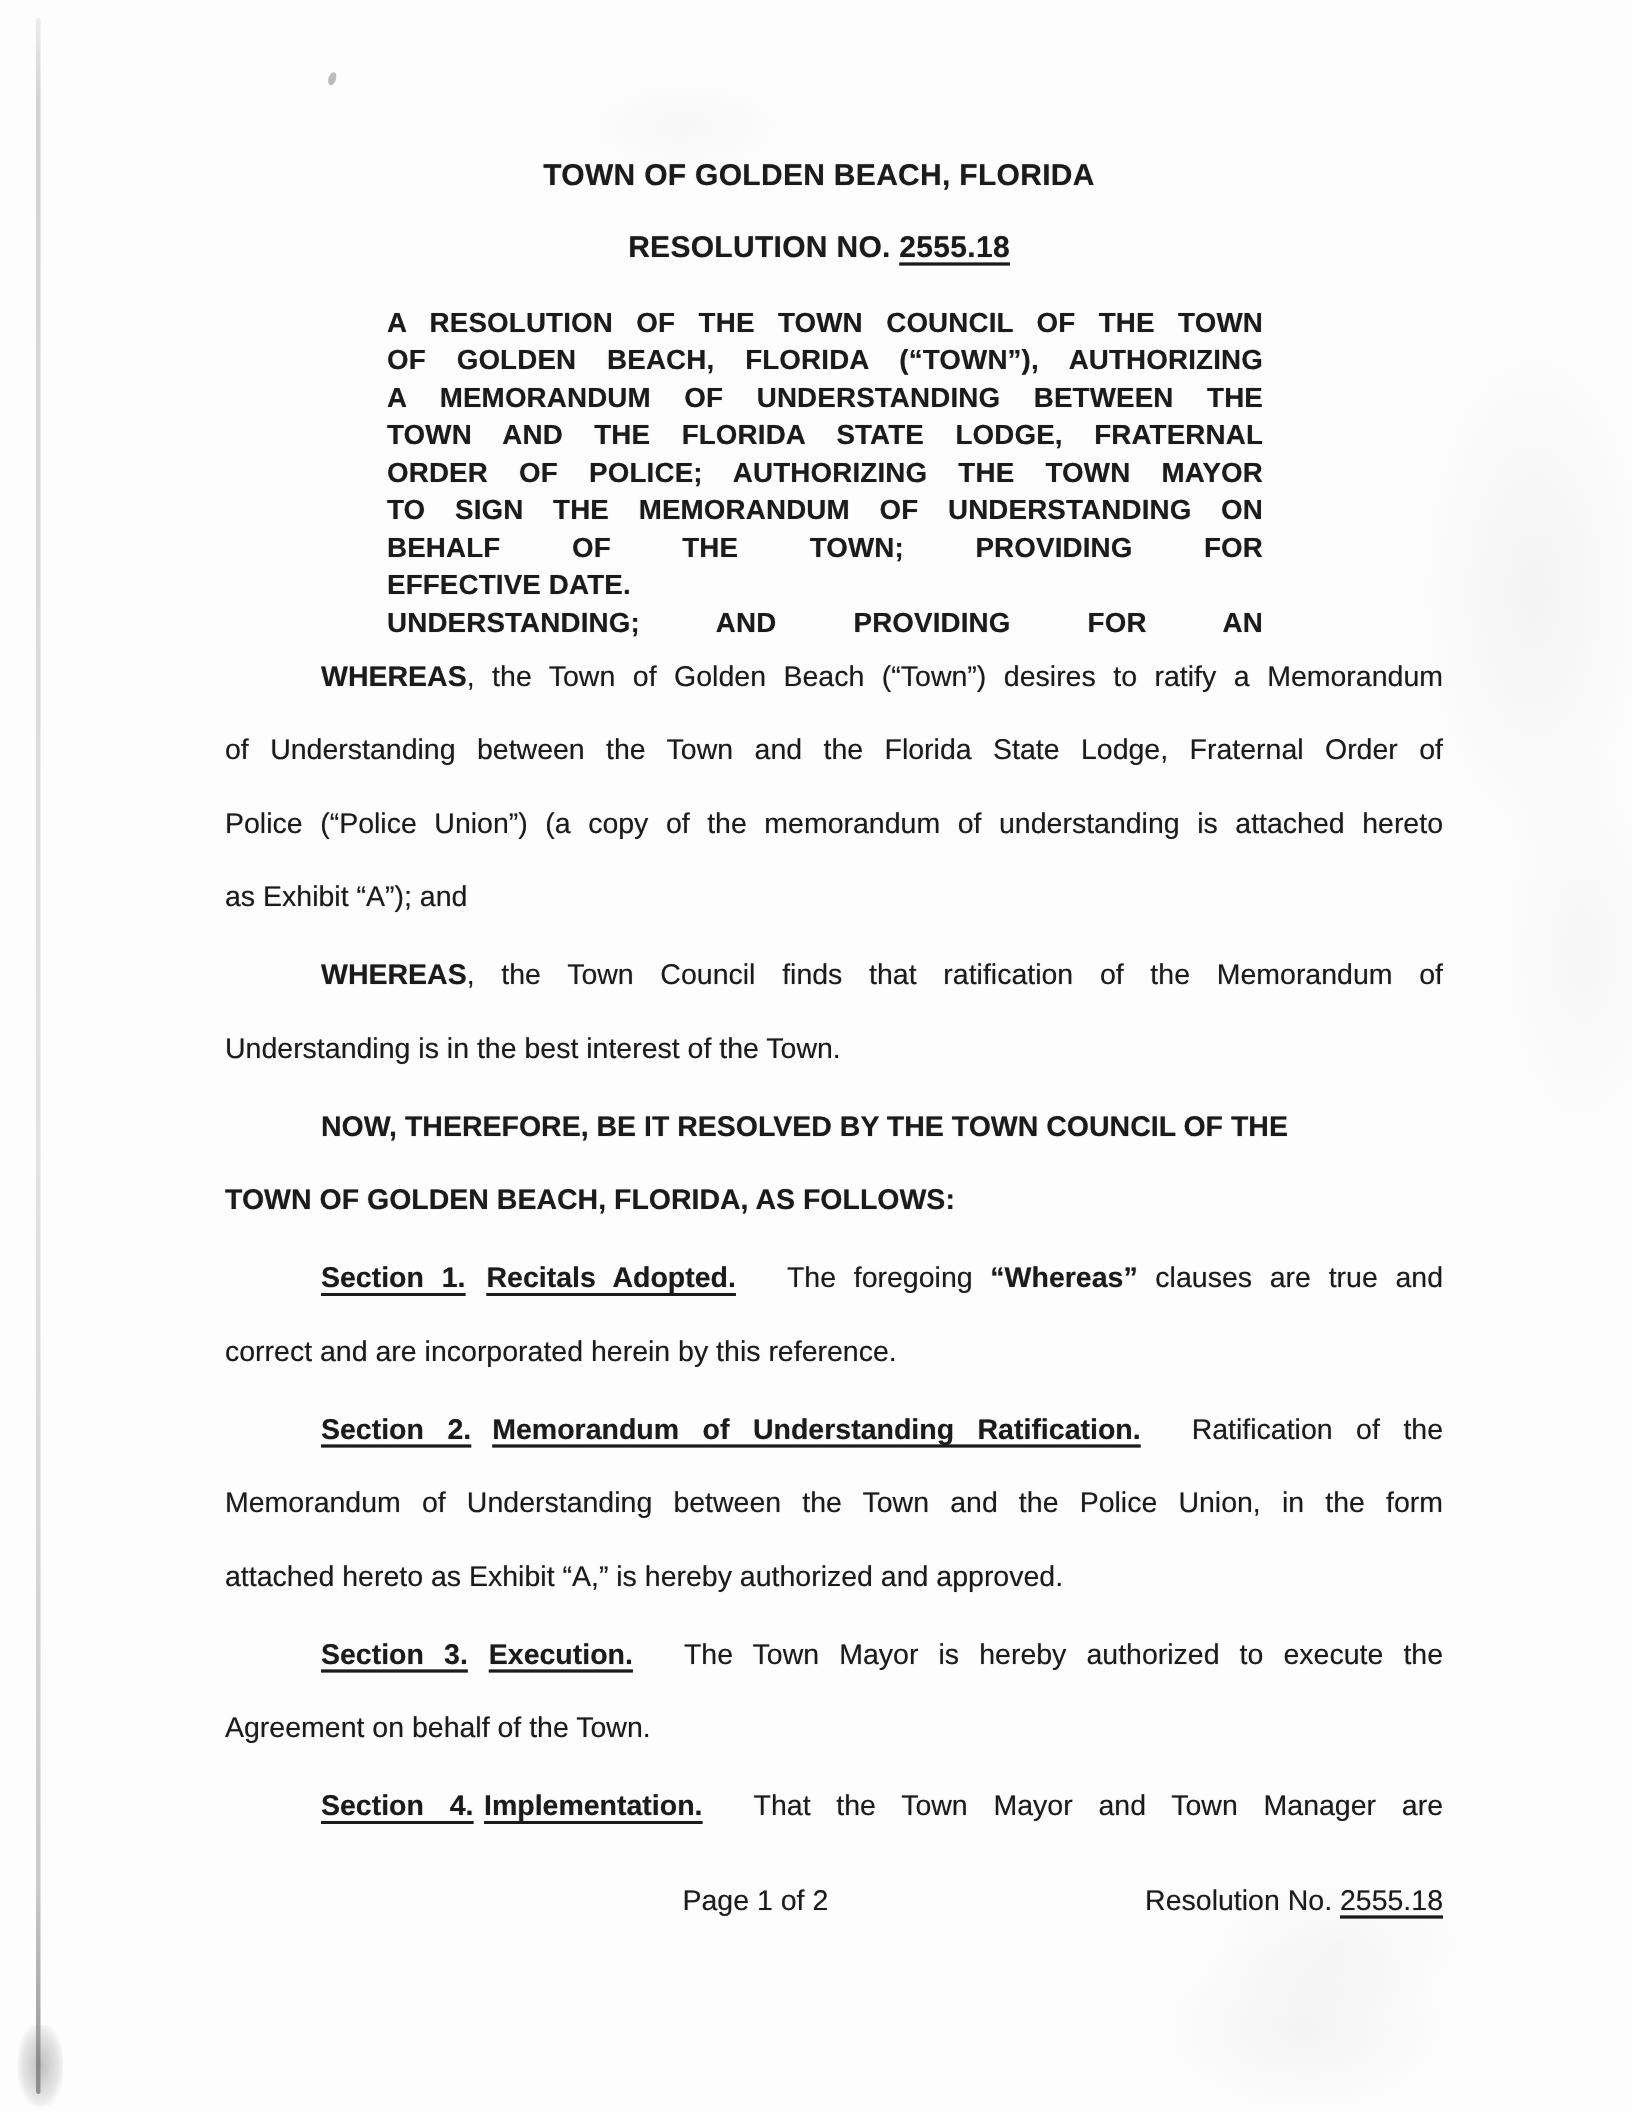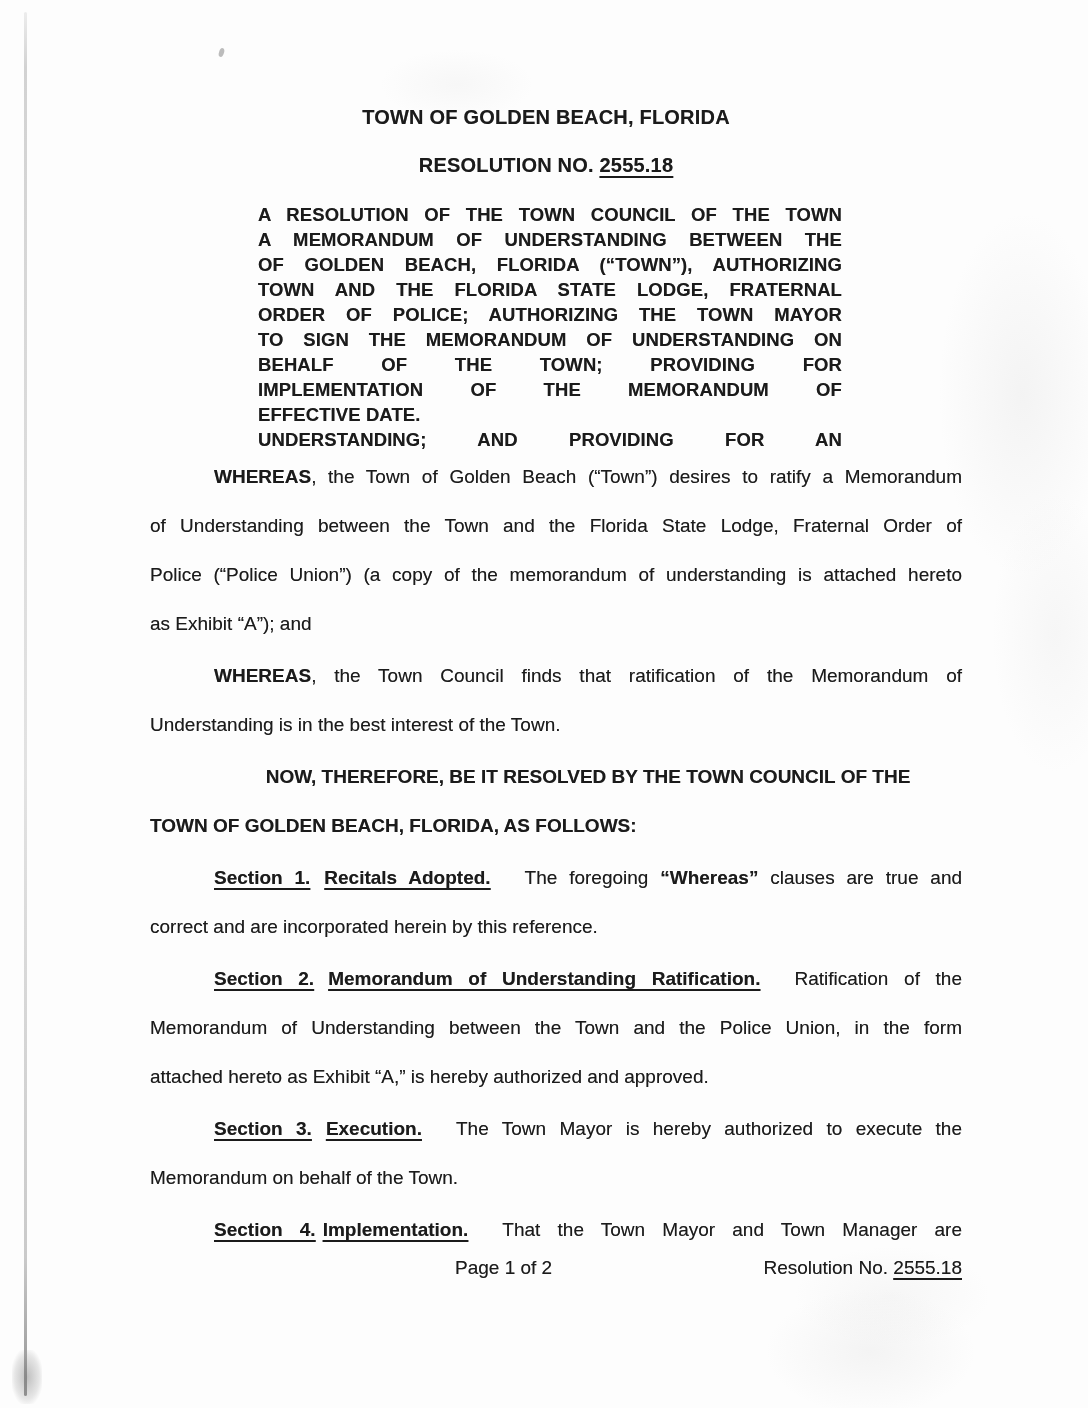--- a/index.html
+++ b/index.html
@@ -39,21 +39,21 @@
   .u { text-decoration:underline; text-decoration-thickness:2px; text-underline-offset:4px; }
   .b { font-weight:700; }
   .block.summary {
     margin:24px 12px 0 128px; width:584px;
     font-weight:700; font-size:18.5px; letter-spacing:0.1px;
   }
   .block.summary .line { line-height:25px; }
   .blocks-host { margin-top:16px; font-size:19px; }
   .block.body { margin-bottom:3px; }
   .block.body .line { line-height:49px;margin-left:20px; }
-  .line.indent { text-indent:64px;text-align:center; }
+  .line.indent { text-indent:64px; }
   .line.just { text-align:justify; text-align-last:justify; }
   .gap { display:inline-block; }
   .gap.xs { width:7px; }
   .gap.sm { width:14px; }
   .gap.lg { width:34px; }
   .footer { position:absolute; left:130px; right:126px; top:1256px; height:30px; font-size:19px; line-height:24px; }
   .page-label { position:absolute; left:325px; }
   .footer-res { position:absolute; right:0; }
 </style>
 </head>
@@ -63,27 +63,26 @@
   <div class="scan-line"></div>
   <div class="scan-smudge"></div>
   <div class="scan-speck"></div>
 
   <div class="content">
     <div class="doc-title">TOWN OF GOLDEN BEACH, FLORIDA</div>
     <div class="doc-subtitle"><span>RESOLUTION NO. </span><span class="u">2555.18</span></div>
     <div class="blocks-host">
         <div class="block summary">
           <div class="line just"><span class="">A RESOLUTION OF THE TOWN COUNCIL OF THE TOWN</span></div>
+          <div class="line just"><span class="">OF GOLDEN BEACH, FLORIDA (“TOWN”), AUTHORIZING</span></div>
           <div class="line just"><span class="">A MEMORANDUM OF UNDERSTANDING BETWEEN THE</span></div>
-          <div class="line just"><span class="">OF GOLDEN BEACH, FLORIDA (“TOWN”), AUTHORIZING</span></div>
           <div class="line just"><span class="">TOWN AND THE FLORIDA STATE LODGE, FRATERNAL</span></div>
           <div class="line just"><span class="">ORDER OF POLICE; AUTHORIZING THE TOWN MAYOR</span></div>
           <div class="line just"><span class="">TO SIGN THE MEMORANDUM OF UNDERSTANDING ON</span></div>
           <div class="line just"><span class="">BEHALF OF THE TOWN; PROVIDING FOR</span></div>
-          <div class="line just"><span class="">IMPLEMENTATION OF THE MEMORANDUM OF</span></div>
           <div class="line"><span class="">EFFECTIVE DATE.</span></div>
           <div class="line just"><span class="">UNDERSTANDING; AND PROVIDING FOR AN</span></div>
         </div>
         <div class="block body">
           <div class="line indent just"><span class="b ">WHEREAS</span><span class="">, the Town of Golden Beach (“Town”) desires to ratify a Memorandum</span></div>
           <div class="line just"><span class="">of Understanding between the Town and the Florida State Lodge, Fraternal Order of</span></div>
           <div class="line just"><span class="">Police (“Police Union”) (a copy of the memorandum of understanding is attached hereto</span></div>
           <div class="line"><span class="">as Exhibit “A”); and</span></div>
         </div>
         <div class="block body">
@@ -98,21 +97,21 @@
           <div class="line indent just"><span class="b u">Section 1.</span><span class="gap sm"></span><span class="b u">Recitals Adopted.</span><span class="gap lg"></span><span class="">The foregoing </span><span class="b ">“Whereas”</span><span class=""> clauses are true and</span></div>
           <div class="line"><span class="">correct and are incorporated herein by this reference.</span></div>
         </div>
         <div class="block body">
           <div class="line indent just"><span class="b u">Section 2.</span><span class="gap sm"></span><span class="b u">Memorandum of Understanding Ratification.</span><span class="gap lg"></span><span class="">Ratification of the</span></div>
           <div class="line just"><span class="">Memorandum of Understanding between the Town and the Police Union, in the form</span></div>
           <div class="line"><span class="">attached hereto as Exhibit “A,” is hereby authorized and approved.</span></div>
         </div>
         <div class="block body">
           <div class="line indent just"><span class="b u">Section 3.</span><span class="gap sm"></span><span class="b u">Execution.</span><span class="gap lg"></span><span class="">The Town Mayor is hereby authorized to execute the</span></div>
-          <div class="line"><span class="">Memorandum on behalf of the Town.</span></div>
+          <div class="line"><span class="">Agreement on behalf of the Town.</span></div>
         </div>
         <div class="block body">
           <div class="line indent just"><span class="b u">Section 4.</span><span class="gap xs"></span><span class="b u">Implementation.</span><span class="gap lg"></span><span class="">That the Town Mayor and Town Manager are</span></div>
         </div>
       </div>
   </div>
 
   <div class="footer">
     <span class="page-label">Page 1 of 2</span>
     <span class="footer-res"><span>Resolution No. </span><span class="u">2555.18</span></span>

